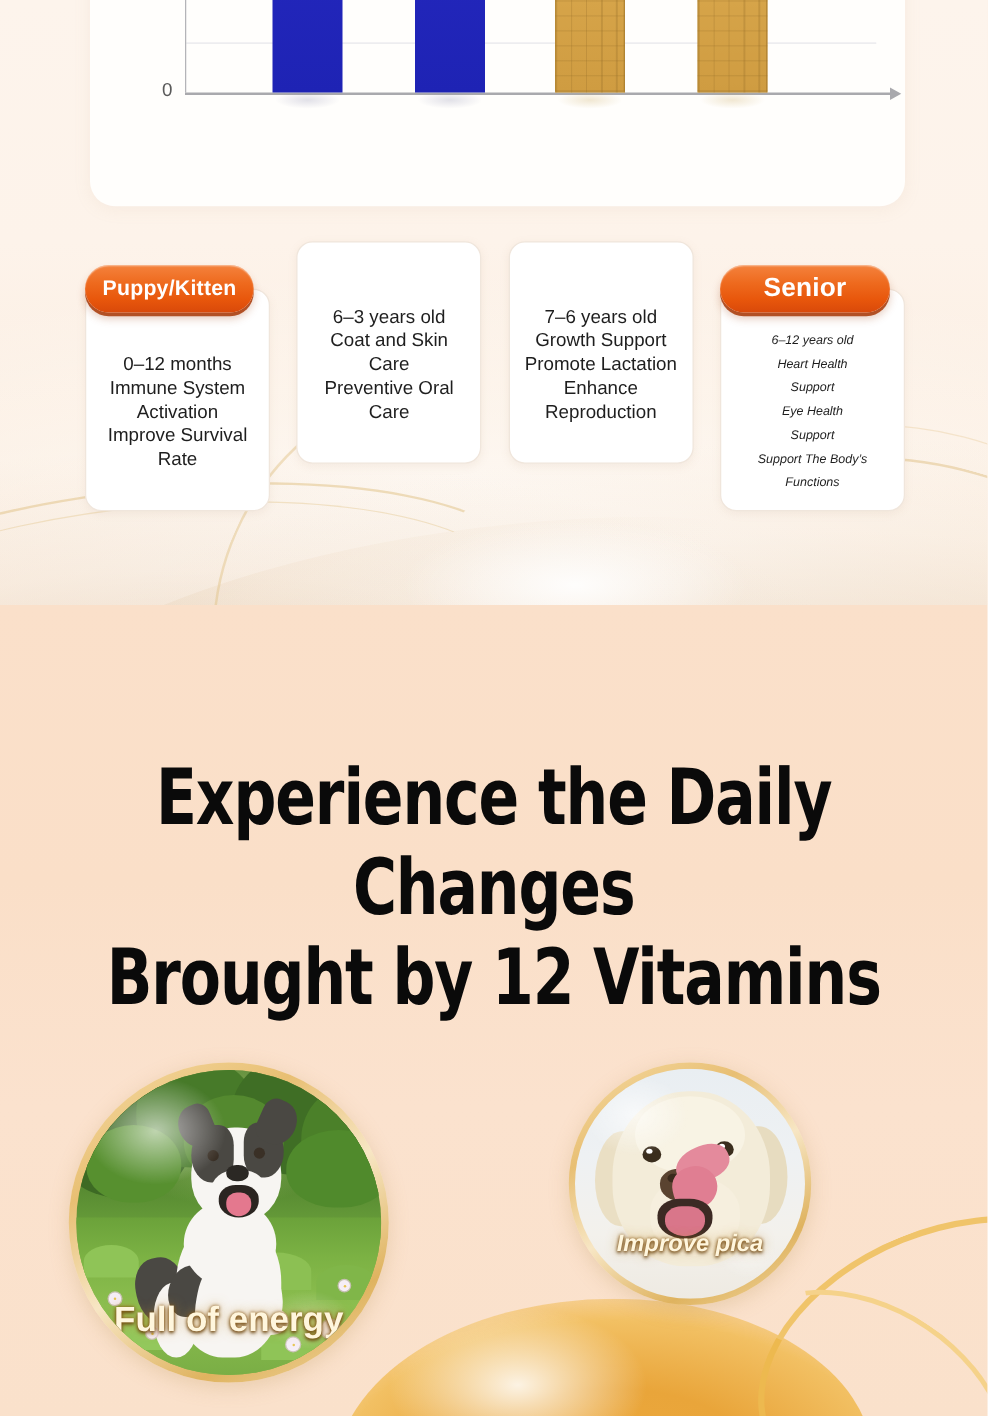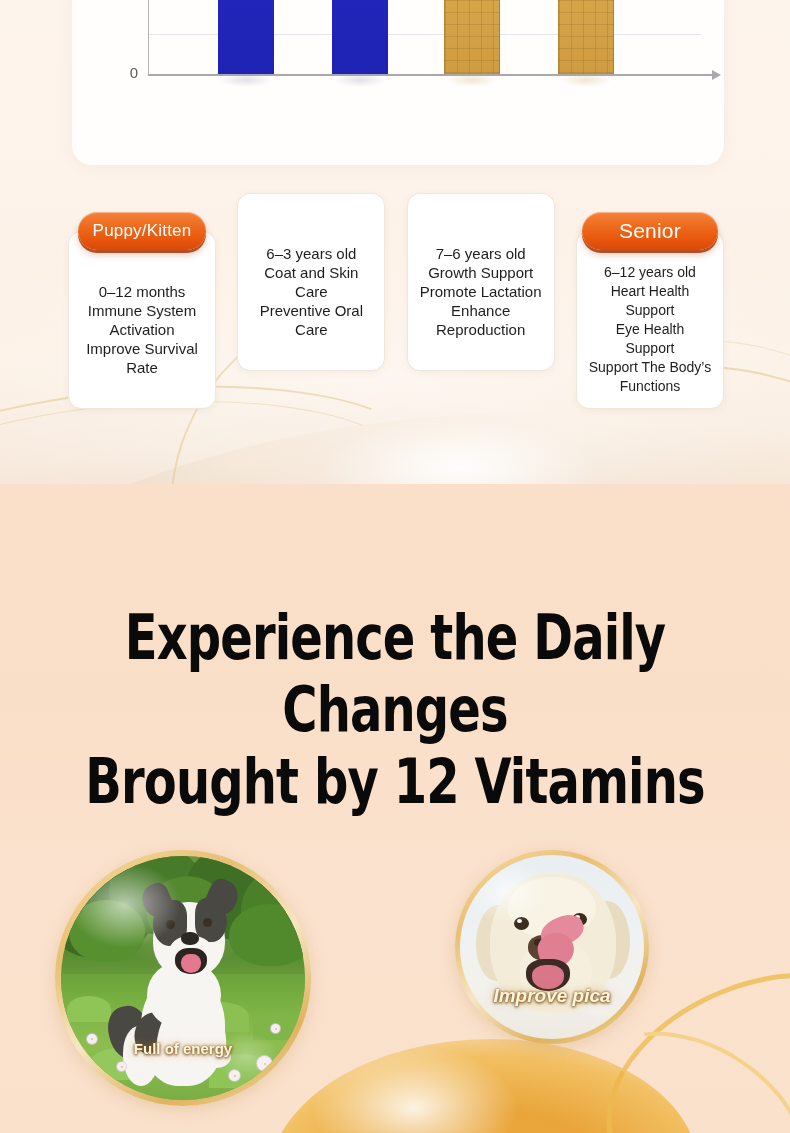--- a/index.html
+++ b/index.html
@@ -88,21 +88,21 @@
   .bar-shadow.gold-sh {
     background:radial-gradient(50% 60% at 50% 50%, rgba(190,150,60,.22) 0%, rgba(255,255,255,0) 72%);
   }
 
   
   #age-cards {
     position:absolute; left:68px; top:212px; width:656px; height:200px;
     display:flex; justify-content:space-between; align-items:flex-start;
   }
   .age-card { position:relative; width:148px; }
-  .age-card .pill-wrap { position:relative; z-index:3; display:flex; justify-content:center; }
+  .age-card .pill-wrap { position:relative; z-index:3; display:flex; justify-content:flex-start;font-weight:bold; }
   .pill {
     min-width:128px; height:38px; padding:0 14px;
     border-radius:19px;
     background:linear-gradient(180deg,#f4823d 0%,#ee6a1e 38%,#e8570c 72%,#d9490a 100%);
     box-shadow:0 3px 0 rgba(168,56,7,.85), 0 5px 7px rgba(160,70,20,.28),
                inset 0 1px 1px rgba(255,255,255,.45);
     display:flex; align-items:center; justify-content:center;
     color:#fff; font-size:17px; letter-spacing:.2px; white-space:nowrap;
   }
   .pill.senior-pill { font-size:21px; min-width:136px; }
@@ -112,21 +112,21 @@
     background:#ffffff;
     border:1px solid #f0e6dc;
     border-radius:13px;
     box-shadow:0 2px 7px rgba(180,150,120,.10);
     display:flex; align-items:center; justify-content:center;
   }
   .card-text {
     font-size:15px; line-height:19px; color:#1e1e1e; text-align:center;
     white-space:pre-line;
   }
-  .card-text.senior-text { font-size:14px; line-height:19px; }
+  .card-text.senior-text { font-size:10px; line-height:19px;font-style:italic; }
 
   
   #section-bottom {
     position:absolute; left:0; top:484px; width:790px; height:649px;
     background:linear-gradient(180deg,#fae0ca 0%,#fadfc8 34%,#fbe2ce 62%,#fae1cb 100%);
     overflow:hidden;
   }
   #headline {
     position:absolute; left:0; top:118px; width:790px;
     text-align:center; color:#0a0a0a;
@@ -176,21 +176,21 @@
   }
   .bubble-gloss {
     position:absolute; inset:0; border-radius:50%;
     background:
       radial-gradient(34% 26% at 26% 20%, rgba(255,255,255,.62) 0%, rgba(255,255,255,0) 68%),
       radial-gradient(20% 14% at 76% 82%, rgba(255,255,255,.30) 0%, rgba(255,255,255,0) 70%);
     pointer-events:none;
   }
   .bubble-caption {
     position:absolute; left:0; width:100%; text-align:center;
-    color:#fff6dd; font-size:15px; font-weight:bold;
+    color:#fff6dd; font-size:28px; font-weight:bold;
     text-shadow:0 0 3px rgba(140,90,20,.95), 0 1px 3px rgba(90,55,10,.9), 0 0 9px rgba(200,150,60,.75);
     pointer-events:none;
   }
   .bubble-caption.small { font-size:19px; }
 
   
   #dog1-scene { position:absolute; inset:0;
     background:
       radial-gradient(60% 38% at 50% 18%, #9dc36a 0%, rgba(157,195,106,0) 70%),
       linear-gradient(180deg,#4e7c2c 0%,#3f6c25 18%,#5e9235 44%,#77ad42 62%,#8fbd52 78%,#7fb048 100%);

